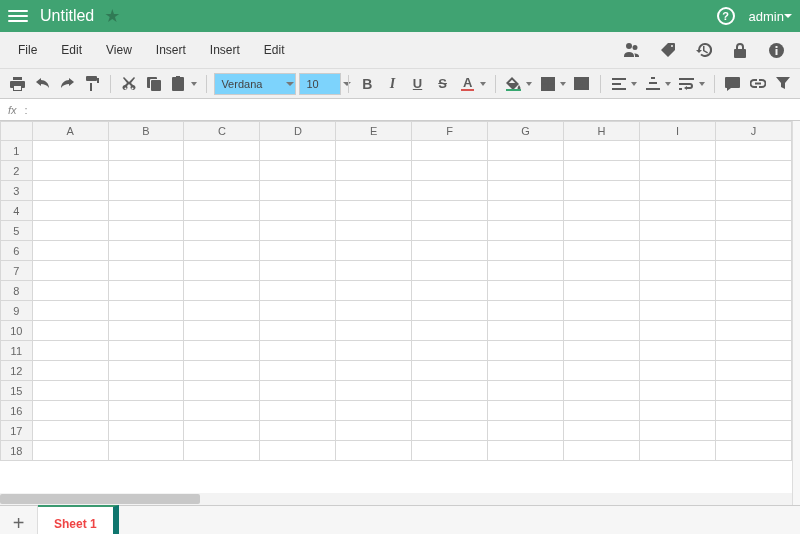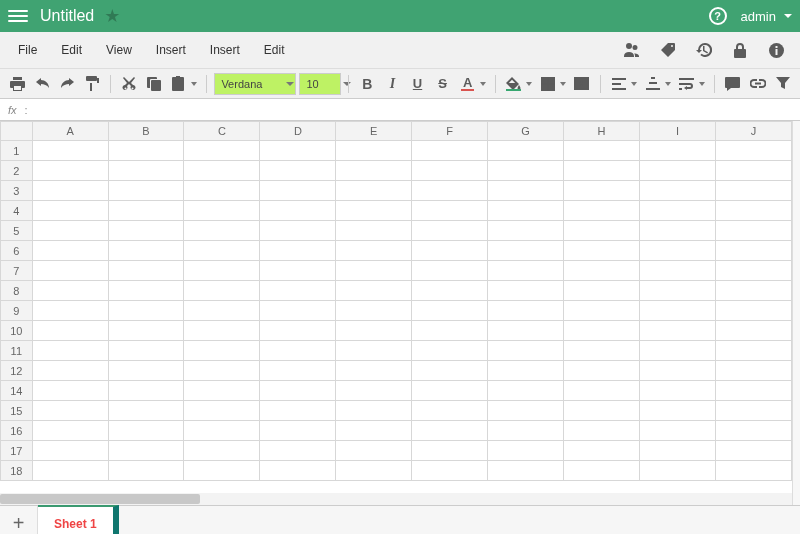--- a/index.html
+++ b/index.html
@@ -4,30 +4,30 @@
 <style>
 *{box-sizing:border-box;margin:0;padding:0;font-family:Arial,Helvetica,sans-serif}
 body{width:800px;height:534px;overflow:hidden;background:#fff;font-size:12px;color:#444}
 .titlebar{background:#40a372;height:32px;display:flex;align-items:center;color:#fff;padding:12px 8px}
 .hamburger{width:20px;display:flex;flex-direction:column;gap:3px;cursor:pointer}
 .hamburger span{height:2px;background:#fff;border-radius:1px}
 .title{font-size:16px;margin-left:12px;font-weight:400}
 .star{margin-left:10px;color:rgba(0,0,0,.25);font-size:18px}
 .tb-right{margin-left:auto;display:flex;align-items:center;gap:14px}
 .help-circle{width:18px;height:18px;border:2px solid #fff;border-radius:50%;display:flex;align-items:center;justify-content:center;font-size:11px;font-weight:bold}
-.user{font-size:13px;display:flex;align-items:center;gap:8px}
+.user{font-size:13px;display:flex;align-items:center;gap:0}
 .caret{width:0;height:0;border-left:4px solid transparent;border-right:4px solid transparent;border-top:4px solid #fff}
 .menubar{background:#f1f1f1;height:37px;display:flex;align-items:center;padding:0 6px;border-bottom:1px solid #ddd}
 .menubar .m{padding:0 12px;font-size:12px;cursor:pointer;color:#333}
 .mb-right{margin-left:auto;display:flex;gap:12px;padding-right:6px}
 .mb-right svg,.toolbar svg{fill:#5b5b5b}
 .toolbar{background:#f1f1f1;height:30px;display:flex;align-items:center;padding:0 6px;gap:3px;border-bottom:1px solid #ccc}
 .tbtn{width:24px;height:24px;display:flex;align-items:center;justify-content:center;cursor:pointer;border-radius:2px}
 .sep{width:1px;height:18px;background:#ccc;margin:0 4px}
-.combo{height:22px;border:1px solid #ccc;background:#bef264;display:flex;align-items:center;padding:0 6px;font-size:11px;cursor:pointer;gap:24px}
+.combo{height:22px;border:1px solid #ccc;background:#7dd3fc;display:flex;align-items:center;padding:0 6px;font-size:11px;cursor:pointer;gap:24px}
 .combo .dcaret{width:0;height:0;border-left:4px solid transparent;border-right:4px solid transparent;border-top:4px solid #777}
 .ddcaret{width:0;height:0;border-left:3px solid transparent;border-right:3px solid transparent;border-top:4px solid #777;margin-left:-2px;margin-right:2px}
 .fxbar{height:22px;display:flex;align-items:center;border-bottom:1px solid #ccc;padding-left:8px;font-size:11px;color:#888;font-style:italic}
 .fxbar .colon{font-style:normal;margin-left:8px}
 .grid-wrap{position:relative;height:384px;overflow:hidden}
 table{border-collapse:collapse;table-layout:fixed;width:792px}
 th,td{border:1px solid #d7d7d7;font-size:11px;color:#666;font-weight:400}
 th{background:#f3f3f3;text-align:center}
 th.corner{width:30px;height:19px;background:#f3f3f3}
 th.colh{width:72px;height:19px}
@@ -397,33 +397,20 @@
           <td></td>
           <td></td>
           <td></td>
           <td></td>
           <td></td>
           <td></td>
           <td></td>
           <td></td>
         </tr>
     <tr>
-          <th class="rowh">14</th>
-          <td></td>
-          <td></td>
-          <td></td>
-          <td></td>
-          <td></td>
-          <td></td>
-          <td></td>
-          <td></td>
-          <td></td>
-          <td></td>
-        </tr>
-    <tr>
           <th class="rowh">15</th>
           <td></td>
           <td></td>
           <td></td>
           <td></td>
           <td></td>
           <td></td>
           <td></td>
           <td></td>
           <td></td>

